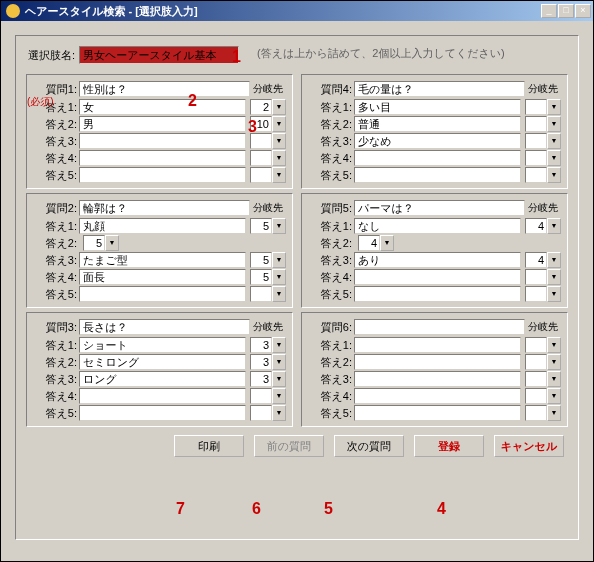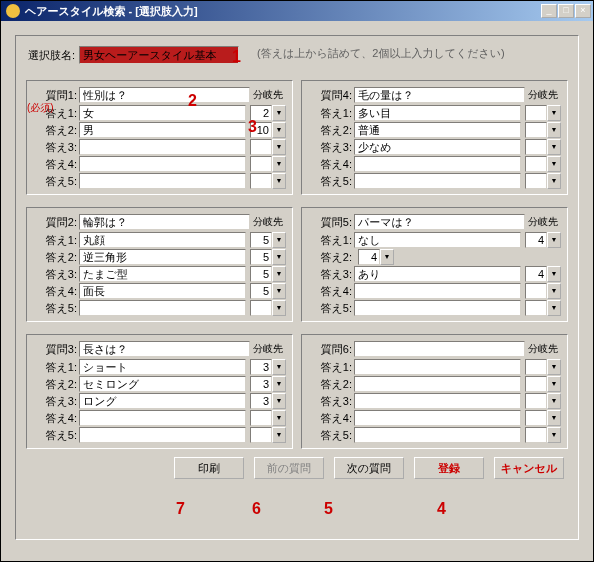--- a/index.html
+++ b/index.html
@@ -5,26 +5,26 @@
   * { box-sizing: border-box; margin: 0; padding: 0; }
   body { font-family: "MS UI Gothic", sans-serif; font-size: 11px; background: #fff; }
   .window { width: 594px; height: 562px; background: #d4d0c8; border: 1px solid #000; display: flex; flex-direction: column; }
   .titlebar { height: 20px; background: linear-gradient(to right, #0a246a, #a6caf0); color: #fff; display: flex; align-items: center; padding: 0 2px; }
   .titlebar-icon { width: 14px; height: 14px; margin: 0 3px; background: #f0c040; border-radius: 50%; }
   .titlebar-text { flex: 1; font-size: 11px; font-weight: bold; padding-left: 2px; }
   .win-btns { display: flex; gap: 1px; }
   .win-btn { width: 16px; height: 14px; background: #d4d0c8; border: 1px outset #fff; font-size: 9px; line-height: 10px; text-align: center; font-family: Arial; cursor: pointer; }
   .content { flex: 1; padding: 14px; position: relative; }
   .panel { background: #d4d0c8; border: 1px solid #fff; border-top-color: #808080; border-left-color: #808080; padding: 10px 8px; height: 505px; position: relative; }
-  .toprow { display: flex; align-items: flex-start; margin-bottom: 16px; padding: 0 4px; }
+  .toprow { display: flex; align-items: flex-start; margin-bottom: 10px; padding: 0 4px; }
   .toprow-left { display: flex; align-items: center; }
   .label { text-align: right; margin-right: 4px; white-space: nowrap; }
   .input { border: 1px inset #d4d0c8; background: #b91c1c; height: 18px; padding: 1px 3px; font-family: inherit; font-size: 11px; }
   .hint { color: #606060; font-size: 11px; margin-left: 18px; line-height: 1.3; }
-  .groups { display: grid; grid-template-columns: 1fr 1fr; gap: 12px 8px; padding: 0 2px; }
+  .groups { display: grid; grid-template-columns: 1fr 1fr; gap: 4px 8px; padding: 0 2px; }
   .group { border: 1px solid #808080; border-right-color: #fff; border-bottom-color: #fff; background: #d4d0c8; padding: 6px 6px 4px 6px; position: relative; }
   .qrow { display: flex; align-items: center; margin-bottom: 2px; }
   .qlabel { width: 44px; text-align: right; margin-right: 2px; }
   .required { color: #cc0000; font-size: 10px; position: absolute; left: 0; top: 20px; }
   .qinput { flex: 1; border: 1px inset #d4d0c8; background: #fff; height: 16px; padding: 0 3px; font-family: inherit; font-size: 11px; }
   .branch-hdr { width: 36px; text-align: center; font-size: 10px; }
   .arow { display: flex; align-items: flex-end; margin-bottom: 1px; }
   .alabel { width: 44px; text-align: right; margin-right: 2px; }
   .ainput { flex: 1; border: 1px inset #d4d0c8; background: #fff; height: 16px; padding: 0 3px; font-family: inherit; font-size: 11px; }
   .spin { width: 36px; display: flex; margin-left: 4px; }
@@ -168,21 +168,20 @@
             <div class="arow">
               <span class="alabel">答え1:</span>
               <input class="ainput" value="丸顔" style="">
               <div class="spin">
                 <input class="spin-val" value="5" style="">
                 <div class="spin-btn">▼</div>
               </div>
             </div>
             <div class="arow">
               <span class="alabel">答え2:</span>
-              <input class="ainput" value="逆三角形" style="">
               <div class="spin">
                 <input class="spin-val" value="5" style="">
                 <div class="spin-btn">▼</div>
               </div>
             </div>
             <div class="arow">
               <span class="alabel">答え3:</span>
               <input class="ainput" value="たまご型" style="">
               <div class="spin">
                 <input class="spin-val" value="5" style="">

